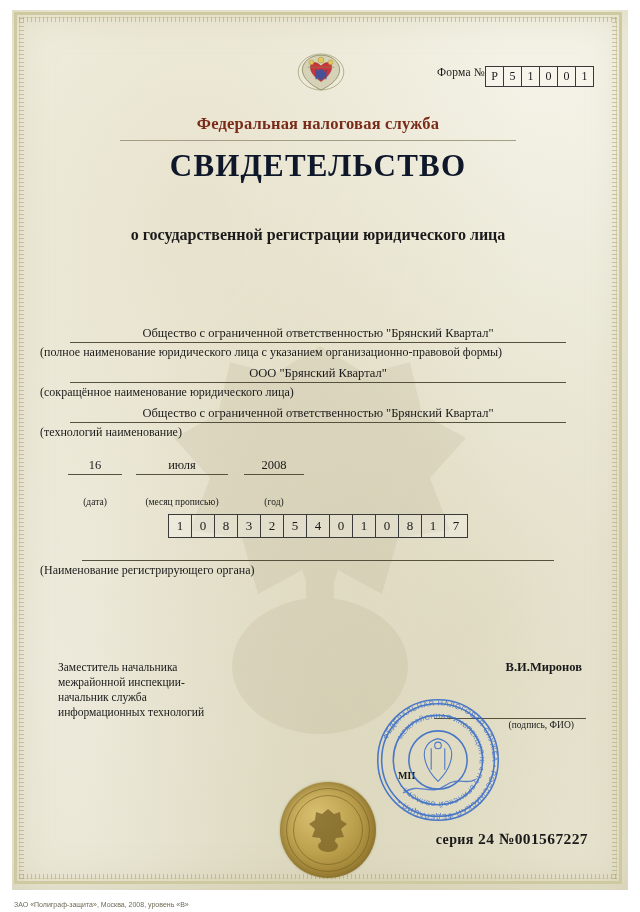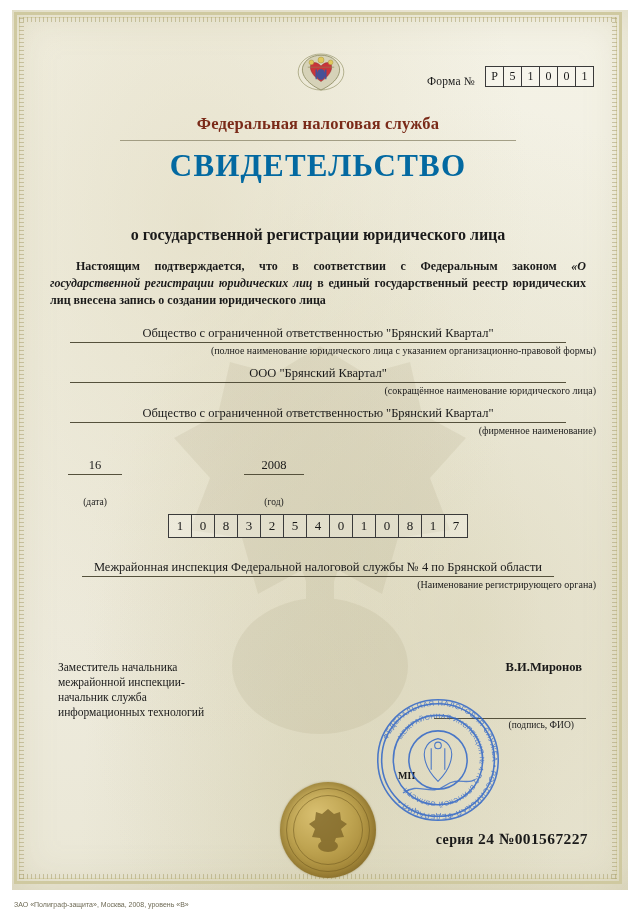--- a/index.html
+++ b/index.html
@@ -102,22 +102,21 @@
     width: 72px;
     height: 48px;
   }
 
   
   #form-row {
     position: absolute;
     right: 2px;
     top: 36px;
     display: flex;
-    align-items: flex-end;
-    gap: 10px;
+    align-items: flex-start;
   }
   #form-label {
     font-size: 11.5px;
     letter-spacing: 0.2px;
   }
   .code-boxes {
     display: flex;
   }
   .code-boxes .cell {
     width: 17px;
@@ -152,21 +151,21 @@
   }
 
   #main-title {
     position: absolute;
     top: 118px;
     width: 100%;
     text-align: center;
     font-size: 31px;
     font-weight: bold;
     letter-spacing: 1.2px;
-    color: #0369a1;
+    color: #0f172a;
   }
 
   #subtitle {
     position: absolute;
     top: 196px;
     width: 100%;
     text-align: center;
     font-size: 16px;
     font-weight: bold;
   }
@@ -194,22 +193,22 @@
   .field .value {
     text-align: center;
     font-size: 12.5px;
     padding-bottom: 1px;
   }
   .field .rule {
     border-bottom: 1px solid #55513c;
     margin: 0 30px;
   }
   .field .caption {
-    text-align: right;
-    font-size: 10px;
+    text-align: left;
+    font-size: 12px;
     padding-top: 2px;
   }
 
   #field-full  { top: 296px; }
   #field-short { top: 336px; }
   #field-brand { top: 376px; }
 
   
   #date-row {
     position: absolute;
@@ -408,47 +407,47 @@
         <span class="cell">0</span>
         <span class="cell">1</span>
       </span>
     </div>
 
     <div id="fns-title">Федеральная налоговая служба</div>
     <div id="hr-top"></div>
     <div id="main-title">СВИДЕТЕЛЬСТВО</div>
     <div id="subtitle">о государственной регистрации юридического лица</div>
 
-    <div id="statement">
-      <span>Настоящим подтверждается, что в соответствии с Федеральным законом</span>
-      <span class="ital">«О государственной регистрации юридических лиц</span><span> в единый государственный реестр юридических лиц внесена запись о создании юридического лица</span>
-    </div>
 
     <div class="field" id="field-full">
       <div class="value">Общество с ограниченной ответственностью "Брянский Квартал"</div>
       <div class="rule"></div>
       <div class="caption">(полное наименование юридического лица с указанием организационно-правовой формы)</div>
     </div>
 
     <div class="field" id="field-short">
       <div class="value">ООО "Брянский Квартал"</div>
       <div class="rule"></div>
       <div class="caption">(сокращённое наименование юридического лица)</div>
     </div>
 
     <div class="field" id="field-brand">
       <div class="value">Общество с ограниченной ответственностью "Брянский Квартал"</div>
       <div class="rule"></div>
-      <div class="caption">(фирменное наименование)</div>
+      <div class="caption">(технологий наименование)</div>
     </div>
 
     <div id="date-row">
       <div class="datecell" id="dc-day">
         <div class="dv">16</div>
         <div class="dc">(дата)</div>
+      </div>
+      <div class="datecell" id="dc-month">
+        <div class="dv">июля</div>
+        <div class="dc">(месяц прописью)</div>
       </div>
       <div class="datecell" id="dc-year">
         <div class="dv">2008</div>
         <div class="dc">(год)</div>
       </div>
     </div>
 
     <div id="ogrn-boxes">
       <span class="cell">1</span>
       <span class="cell">0</span>
@@ -459,21 +458,20 @@
       <span class="cell">4</span>
       <span class="cell">0</span>
       <span class="cell">1</span>
       <span class="cell">0</span>
       <span class="cell">8</span>
       <span class="cell">1</span>
       <span class="cell">7</span>
     </div>
 
     <div class="field" id="reg-body">
-      <div class="value">Межрайонная инспекция Федеральной налоговой службы № 4 по Брянской области</div>
       <div class="rule"></div>
       <div class="caption">(Наименование регистрирующего органа)</div>
     </div>
 
     <div id="sign-block">
       <div>Заместитель начальника</div>
       <div>межрайонной инспекции-</div>
       <div>начальник служба</div>
       <div>информационных технологий</div>
     </div>

